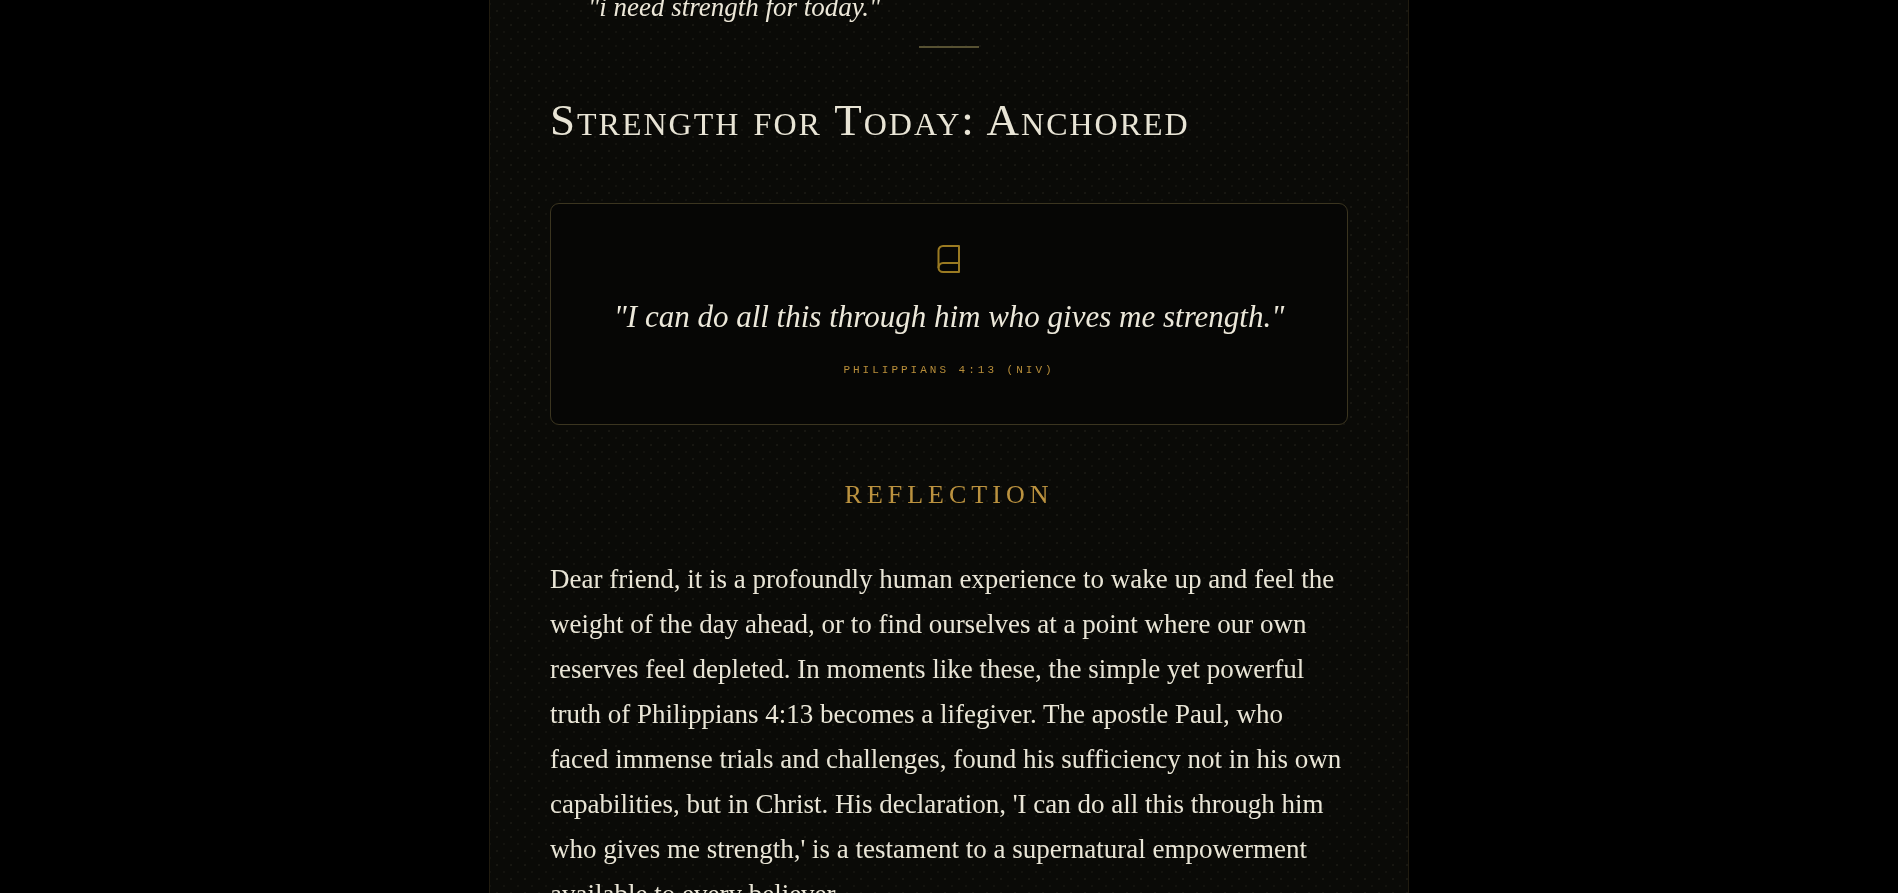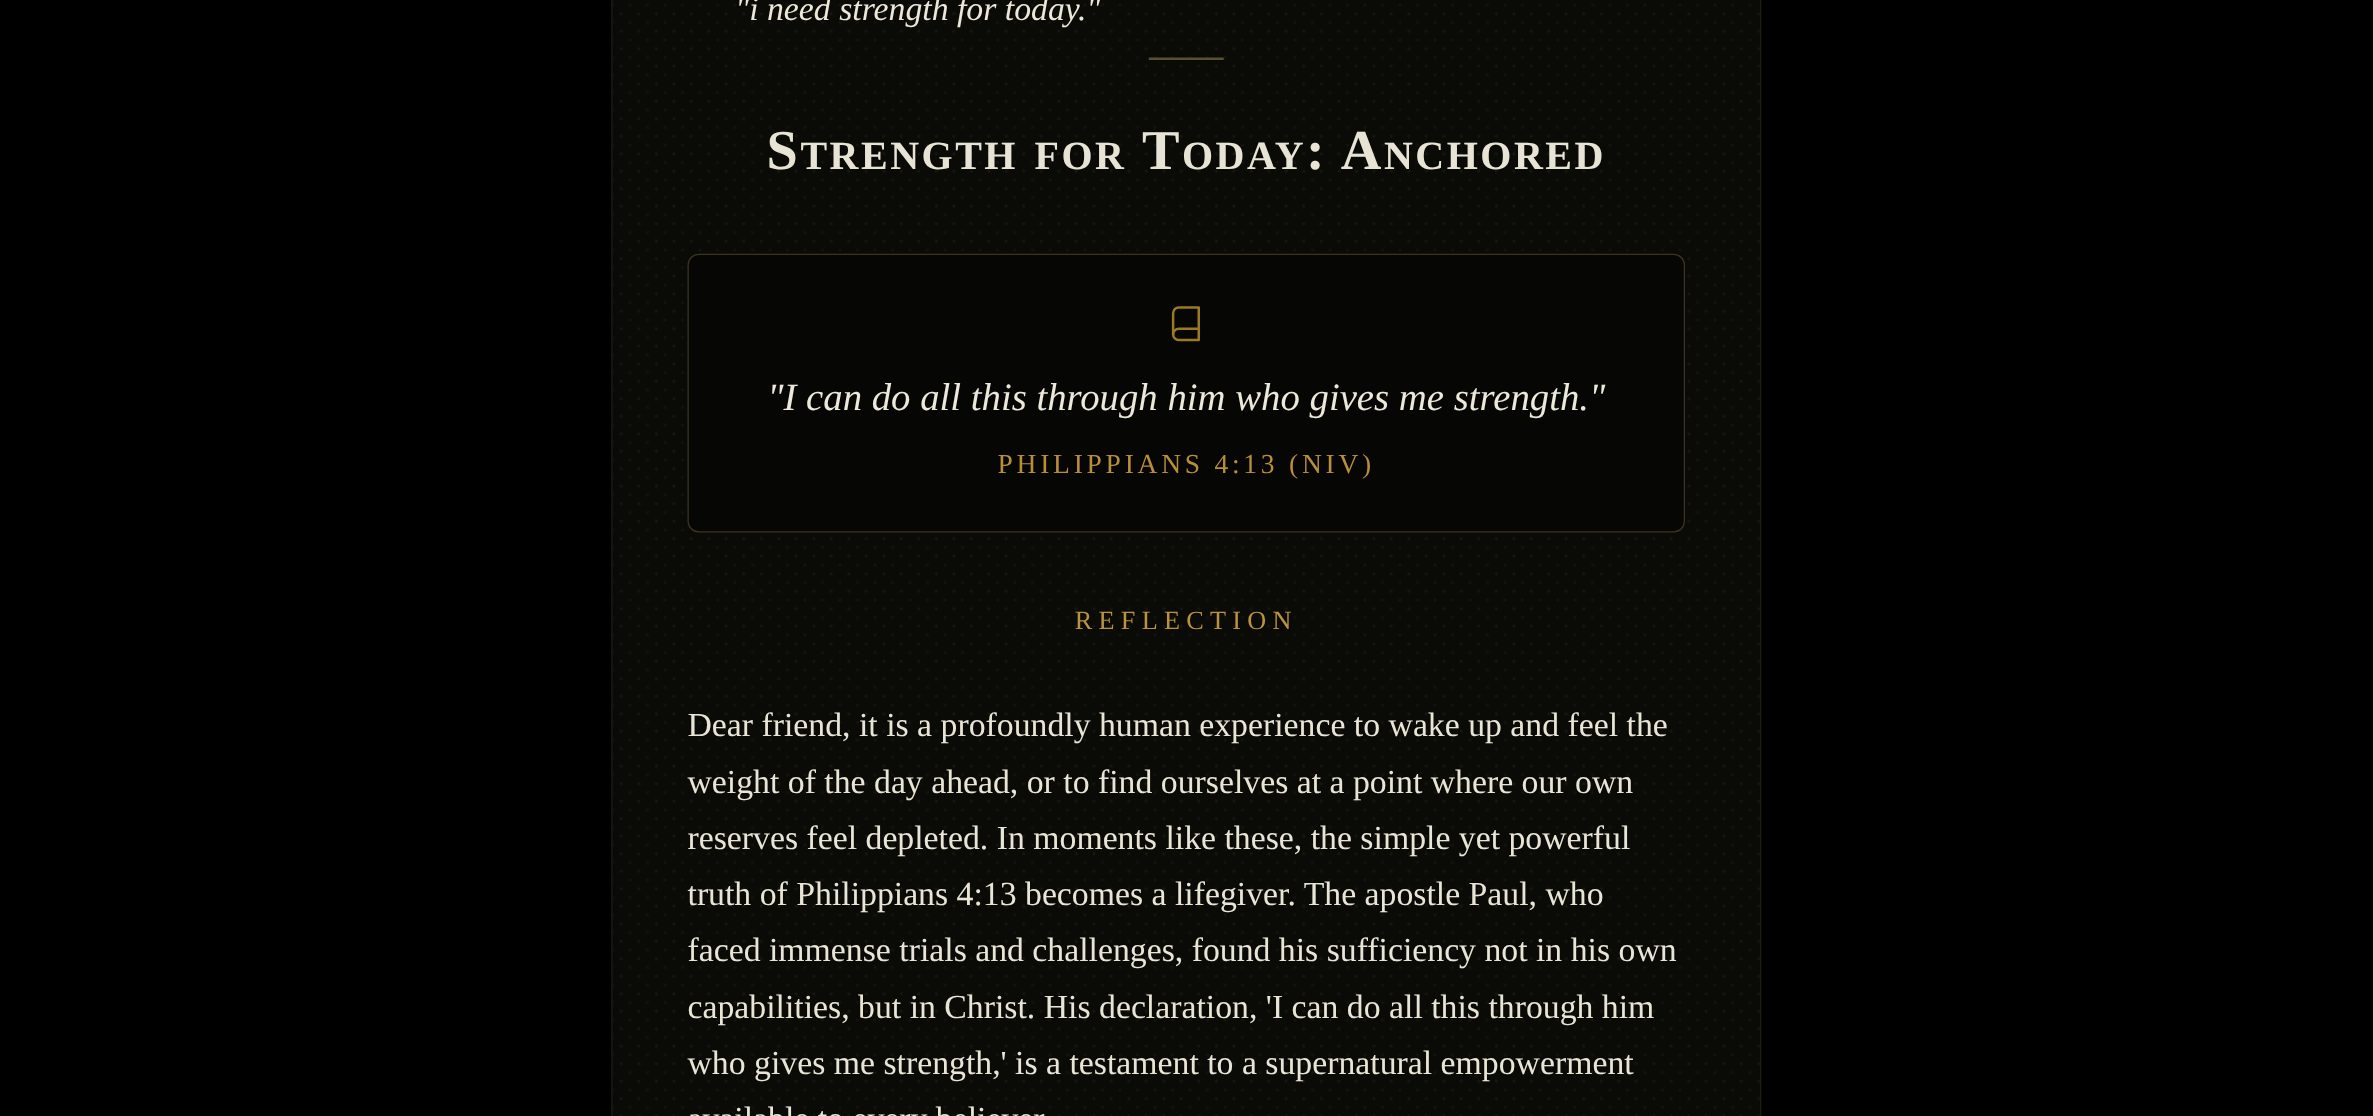--- a/index.html
+++ b/index.html
@@ -33,55 +33,56 @@
     margin: -10px 0 0 38px;
     white-space: nowrap;
   }
   .divider {
     width: 60px;
     height: 2px;
     background: #575132;
     margin: 22px auto 0;
   }
   .title {
-    font-weight: 700;
+    font-weight: 400;
     font-variant: small-caps;
     font-size: 45px;
     line-height: 53px;
     letter-spacing: 2px;
     color: #e8e4d5;
-    text-align: center;
+    text-align: left;
     margin: 46px 0 0;
   }
   .scripture-box {
     margin-top: 56px;
     border: 1px solid #3b3520;
     border-radius: 9px;
     background: #060605;
     text-align: center;
     padding: 40px 30px 44px;
   }
   .book-icon { display: inline-block; line-height: 0; }
   .scripture-quote {
     font-style: italic;
     font-size: 31px;
     line-height: 38px;
     color: #ece8da;
     margin: 20px 0 0;
   }
   .scripture-ref {
-    font-size: 22px;
+    font-size: 11px;
     line-height: 20px;
     letter-spacing: 3px;
     color: #b88e3a;
     margin: 24px 0 0;
+    font-family: Liberation Mono, monospace;
   }
   .reflection-heading {
     font-weight: 400;
-    font-size: 21px;
+    font-size: 26px;
     line-height: 24px;
     letter-spacing: 5px;
     color: #bb923f;
     text-align: center;
     margin: 58px 0 0;
   }
   .reflection-text {
     font-size: 27px;
     line-height: 45px;
     color: #e9e5d6;

